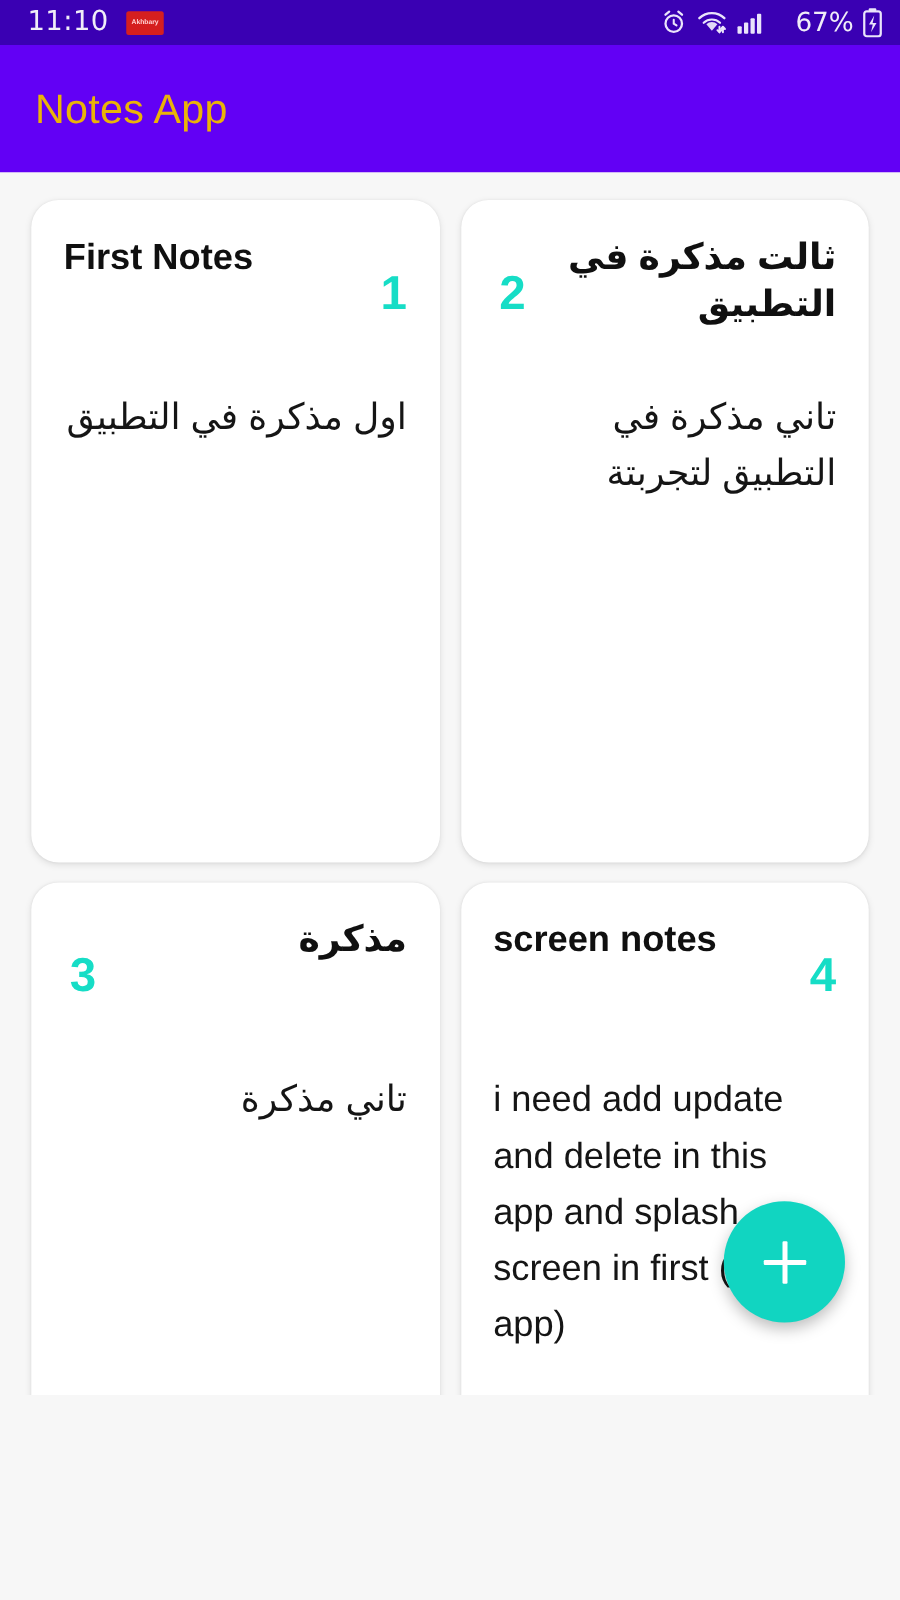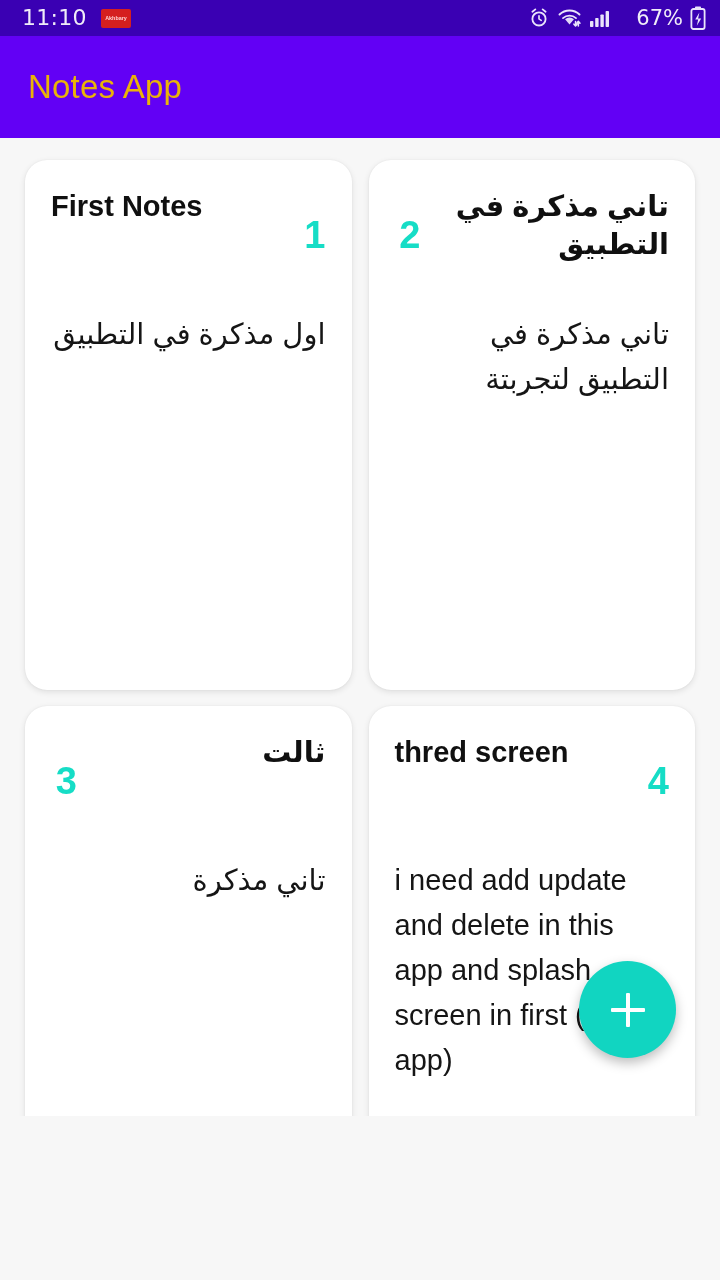--- a/index.html
+++ b/index.html
@@ -256,37 +256,37 @@
       <div class="note-card ltr">
         <div class="note-head">
           <div class="note-title">First Notes</div>
           <div class="note-num">1</div>
         </div>
         <div class="note-body" dir="rtl" style="text-align:right">اول مذكرة في التطبيق</div>
       </div>
 
       <div class="note-card rtl">
         <div class="note-head">
-          <div class="note-title">تاني مذكرة في التطبيق</div>
+          <div class="note-title">ثالت مذكرة في التطبيق</div>
           <div class="note-num">2</div>
         </div>
         <div class="note-body">تاني مذكرة في التطبيق لتجربتة</div>
       </div>
 
       <div class="note-card rtl short">
         <div class="note-head">
-          <div class="note-title">ثالت</div>
+          <div class="note-title">مذكرة</div>
           <div class="note-num">3</div>
         </div>
         <div class="note-body">تاني مذكرة</div>
       </div>
 
       <div class="note-card ltr short">
         <div class="note-head">
-          <div class="note-title">thred screen</div>
+          <div class="note-title">screen notes</div>
           <div class="note-num">4</div>
         </div>
         <div class="note-body">i need add update and delete in this app and splash screen in first (open app)</div>
       </div>
 
     </div>
 
     <button class="fab">
       <span class="fab-plus"></span>
     </button>

